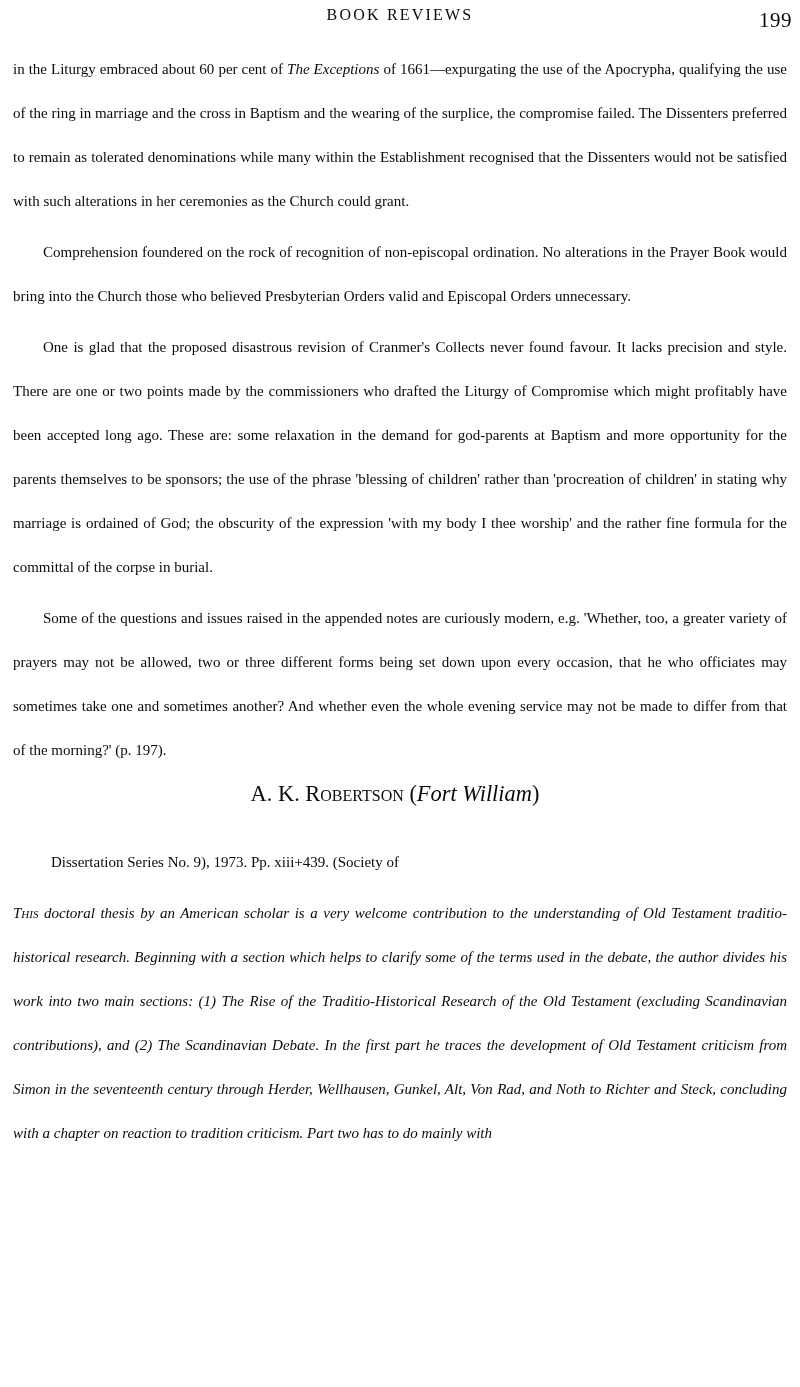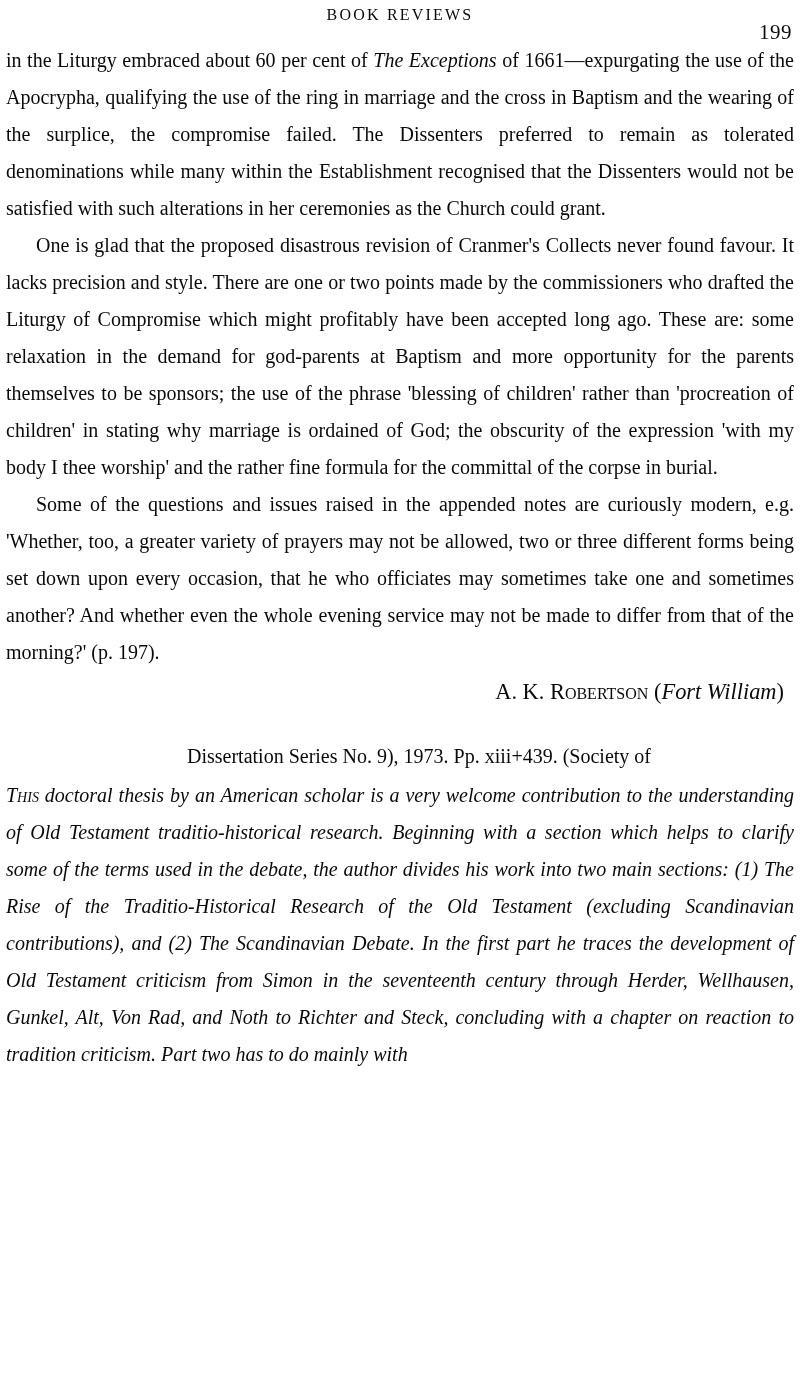--- a/index.html
+++ b/index.html
@@ -34,66 +34,66 @@
     text-align: center;
     font-size: 16px;
     letter-spacing: 2.2px;
     font-variant: small-caps;
     text-transform: uppercase;
     font-weight: 400;
   }
   .running-head .folio {
     position: absolute;
     right: 2px;
-    top: 14px;
+    top: 2px;
     font-size: 21px;
     letter-spacing: 0.5px;
   }
   
   .col {
     width: 788px;
   }
   p {
-    margin: 0;
-    font-size: 20px;
-    line-height: 37px;
+    margin: 7px;
+    font-size: 15px;
+    line-height: 44px;
     text-align: justify;
     text-justify: inter-word;
     hyphens: manual;
   }
   p.indent {
     text-indent: 30px;
   }
   p.noindent {
     text-indent: 0;
   }
   .sig {
     margin-top: 6px;
     font-size: 22.4px;
     line-height: 30.6px;
-    text-align: right;
+    text-align: center;
     padding-right: 10px;
   }
   .sc {
     font-variant: small-caps;
   }
   
   .review-head {
     margin-top: 30px;
     font-size: 22.4px;
     line-height: 30.6px;
   }
   .review-head .l1 {
     text-align: justify;
     text-indent: 0;
   }
   .review-head .l2,
   .review-head .l3 {
     padding-left: 38px;
-    text-align: center;
+    text-align: left;
   }
   .review-body {
     margin-top: 2px;
     font-style: italic;
   }
   .review-body p {
     text-align: justify;
   }
 </style>
 </head>
@@ -102,20 +102,21 @@
 <div class="page">
 
   <div class="running-head">
     <div class="title">Book Reviews</div>
     <div class="folio">199</div>
   </div>
 
   <div class="col">
 
     <p class="noindent">in the Liturgy embraced about 60 per cent of <i>The Exceptions</i> of 1661—expurgating the use of the Apocrypha, qualifying the use of the ring in marriage and the cross in Baptism and the wearing of the surplice, the compromise failed. The Dissenters preferred to remain as tolerated denominations while many within the Establishment recognised that the Dissenters would not be satisfied with such alterations in her ceremonies as the Church could grant.</p>
+    <p class="indent">Comprehension foundered on the rock of recognition of non-episcopal ordination. No alterations in the Prayer Book would bring into the Church those who believed Presbyterian Orders valid and Episcopal Orders unnecessary.</p>
     <p class="indent">One is glad that the proposed disastrous revision of Cranmer's Collects never found favour. It lacks precision and style. There are one or two points made by the commissioners who drafted the Liturgy of Compromise which might profitably have been accepted long ago. These are: some relaxation in the demand for god-parents at Baptism and more opportunity for the parents themselves to be sponsors; the use of the phrase 'blessing of children' rather than 'procreation of children' in stating why marriage is ordained of God; the obscurity of the expression 'with my body I thee worship' and the rather fine formula for the committal of the corpse in burial.</p>
     <p class="indent">Some of the questions and issues raised in the appended notes are curiously modern, e.g. 'Whether, too, a greater variety of prayers may not be allowed, two or three different forms being set down upon every occasion, that he who officiates may sometimes take one and sometimes another? And whether even the whole evening service may not be made to differ from that of the morning?' (p. 197).</p>
 
     <div class="sig">A. K. <span class="sc">Robertson</span> (<i>Fort William</i>)</div>
 
     <div class="review-head">
       <p class="l2">Dissertation Series No. 9), 1973. Pp. xiii+439. (Society of</p>
     </div>
 
     <div class="review-body">

